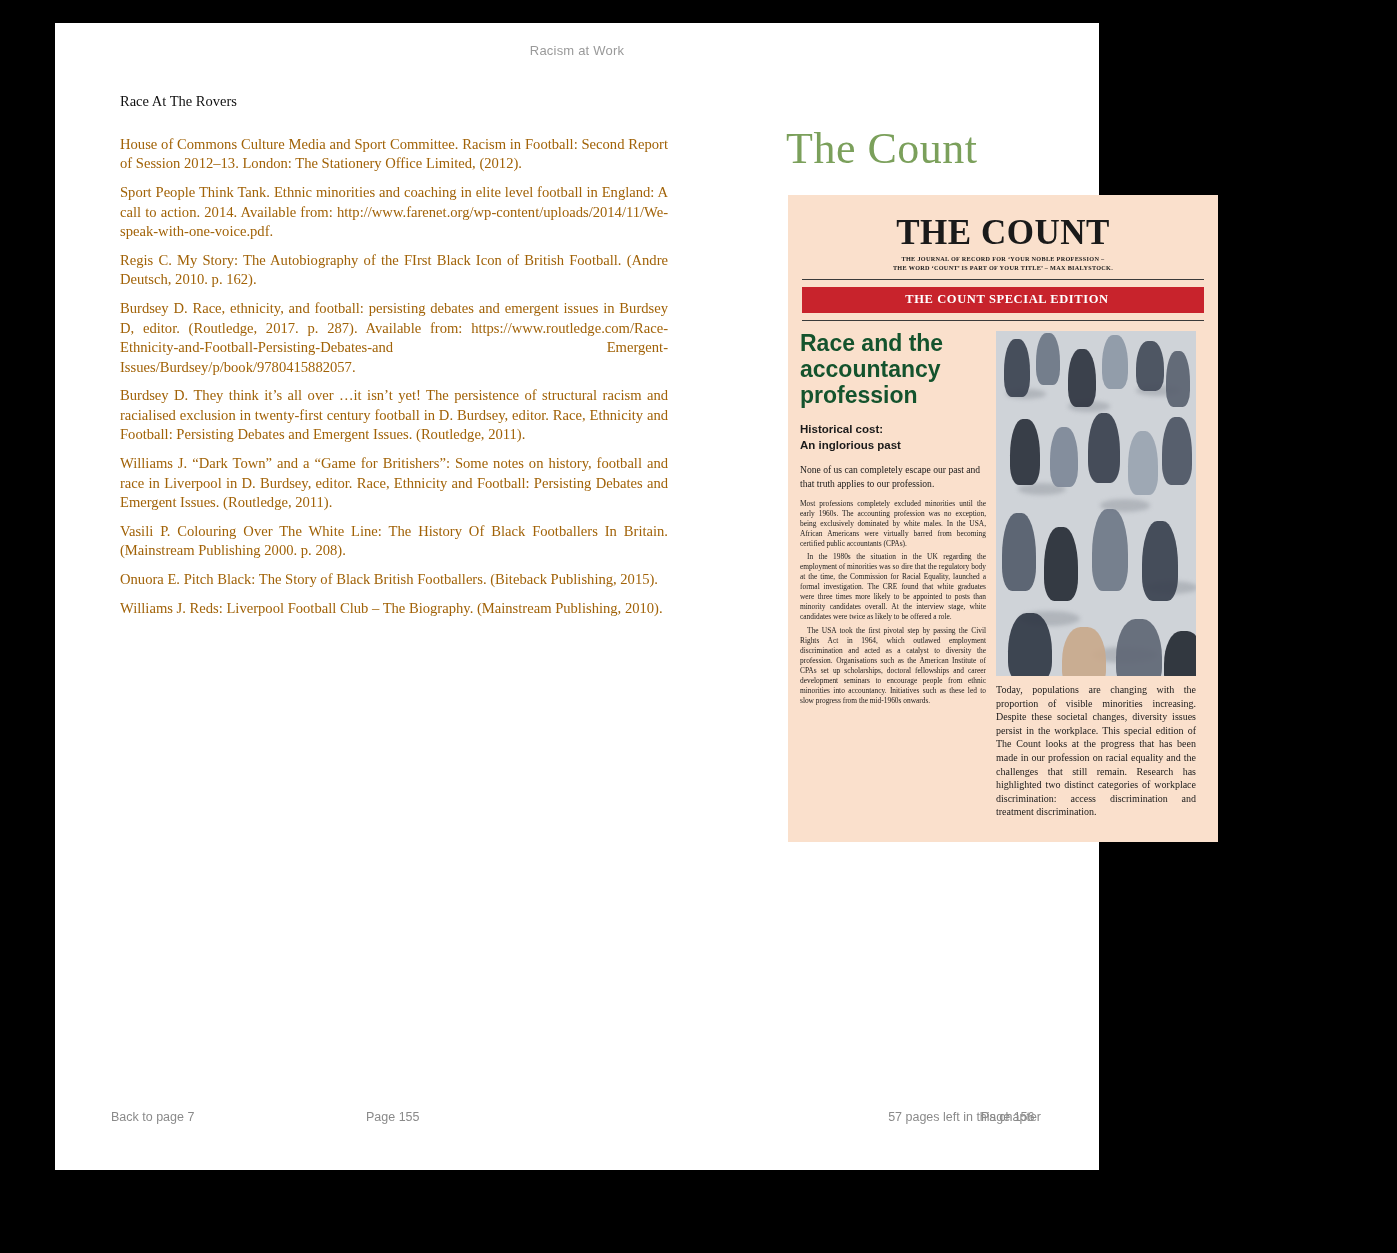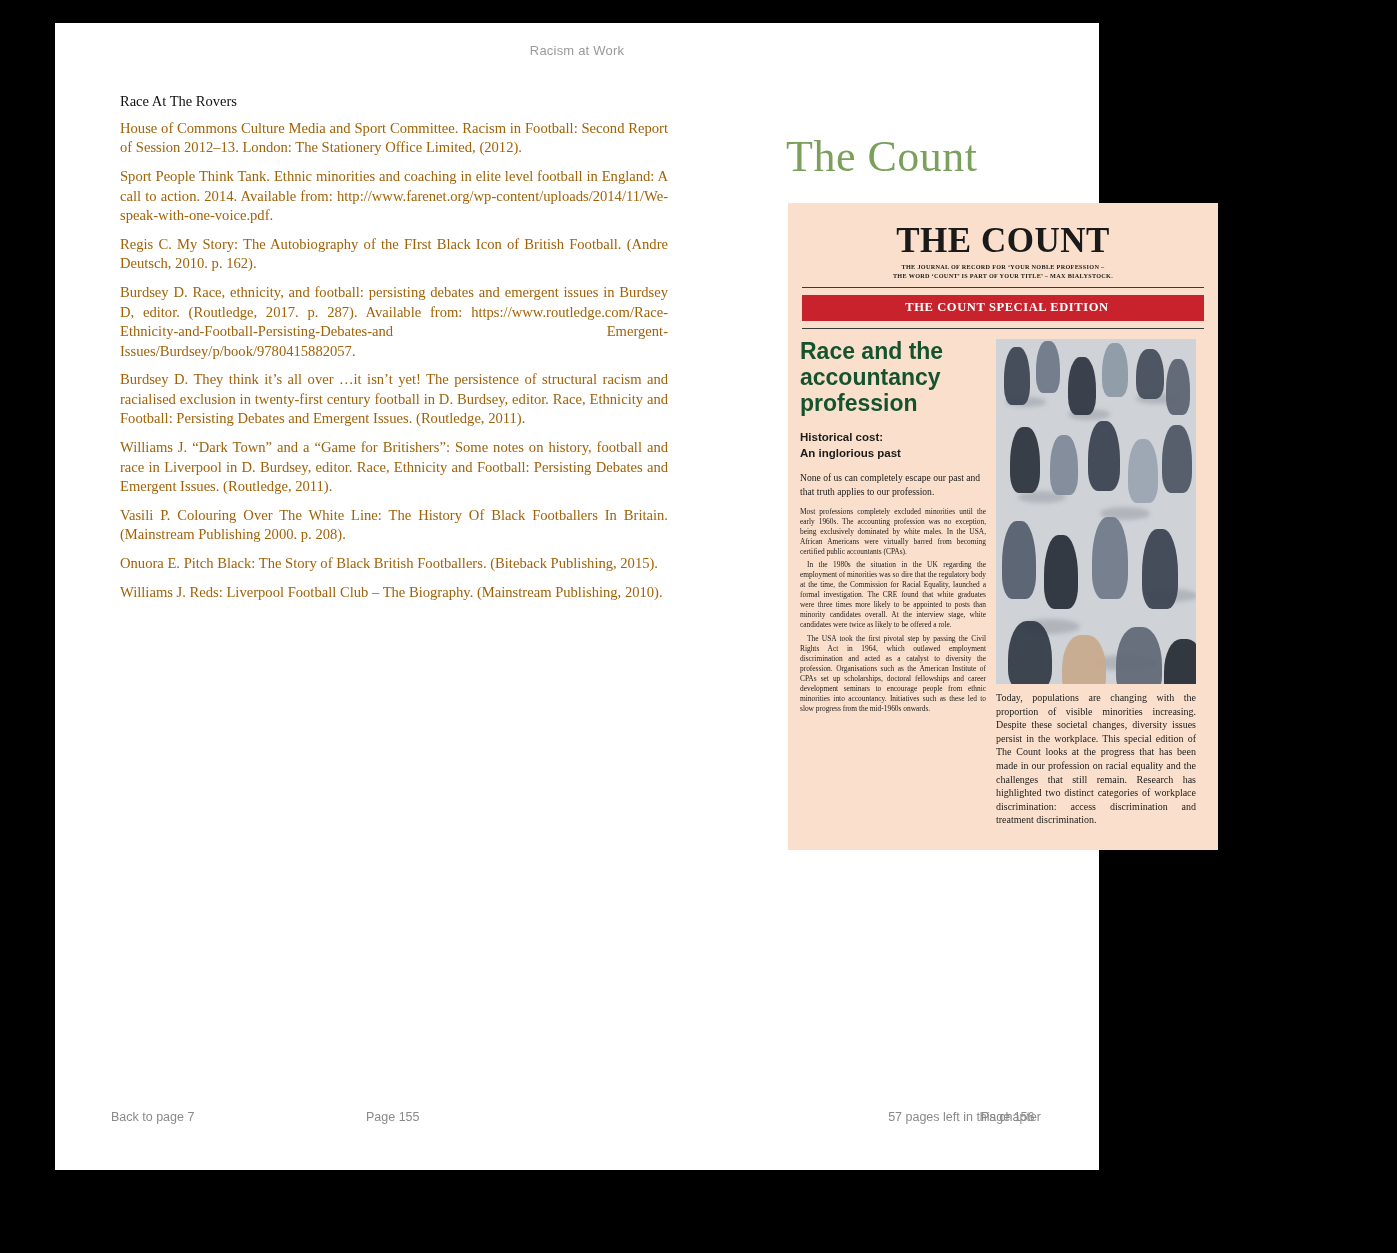--- a/index.html
+++ b/index.html
@@ -41,36 +41,36 @@
   
   .page-left {
     position: absolute;
     left: 65px;
     top: 0;
     width: 548px;
   }
   .running-head {
     font-size: 14.5px;
     color: #111;
-    margin-bottom: 9px;
+    margin-bottom: 25px;
     font-family: "Liberation Serif", serif;
   }
   .ref {
     font-size: 14.6px;
     line-height: 1.33;
     color: #a16207;
     text-align: justify;
     margin-bottom: 9.5px;
     hyphens: auto;
   }
   
   .page-right {
     position: absolute;
     left: 676px;
-    top: 8px;
+    top: 0;
     width: 560px;
   }
   .chapter-title {
     font-family: "Liberation Serif", serif;
     font-size: 44px;
     color: #7ba05b;
     margin: 30px 0 0 55px;
     font-weight: normal;
     letter-spacing: 0.5px;
   }

